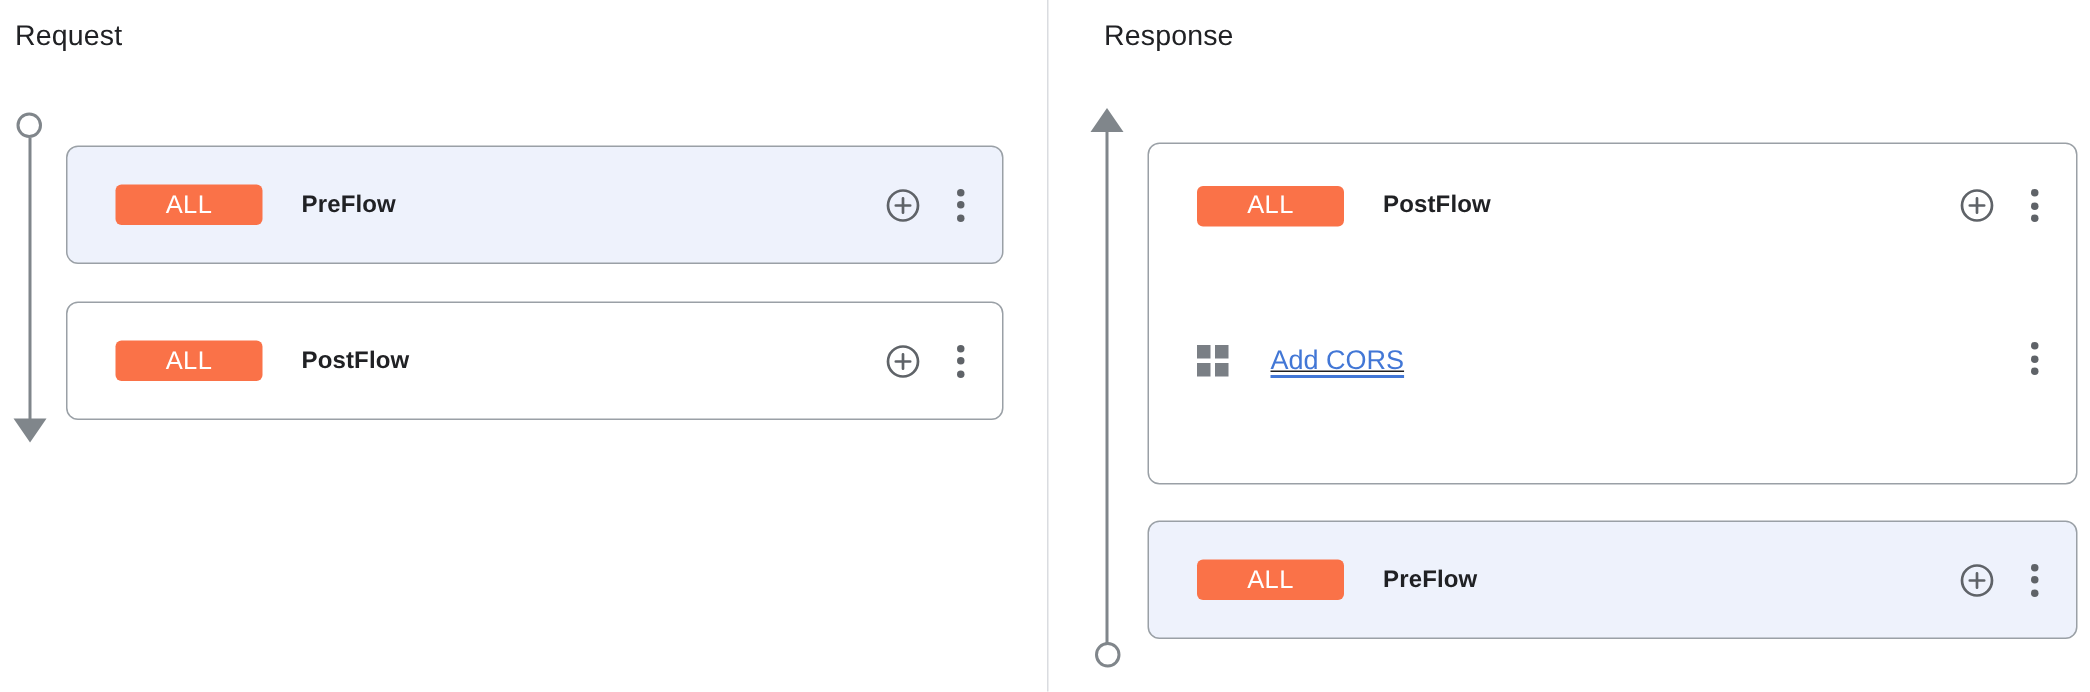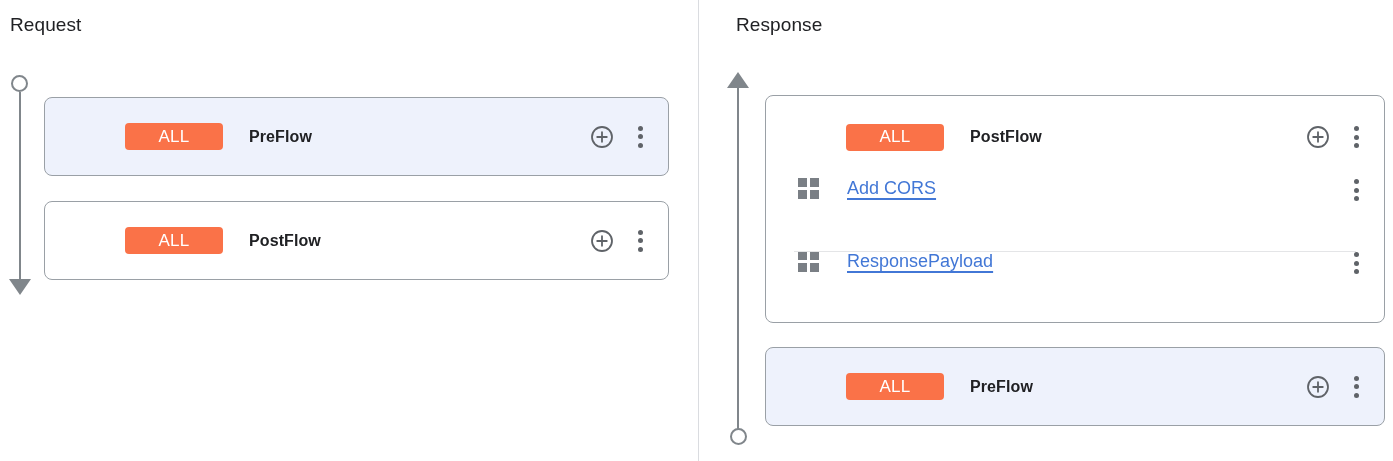--- a/index.html
+++ b/index.html
@@ -103,21 +103,20 @@
   #res-card-preflow  { left: 765px; top: 347px; width: 620px; height: 79px; }
 
   
   .flow-row {
     position: relative;
     display: flex;
     align-items: center;
     height: 77px;
     padding: 0 18px 0 32px;
     box-sizing: border-box;
-    margin-left: 48px;
   }
   #res-card-group .flow-row { height: 82px; }
 
   .badge {
     display: inline-flex;
     align-items: center;
     justify-content: center;
     width: 98px;
     height: 27px;
     border-radius: 4px;
@@ -166,24 +165,25 @@
     width: 5px;
     height: 5px;
     border-radius: 50%;
     background: #5f6368;
   }
 
   
   .policy-row {
     position: relative;
     display: flex;
-    align-items: flex-start;
+    align-items: flex-end;
     height: 73px;
     padding: 0 18px 0 32px;
     box-sizing: border-box;
+    text-decoration: underline;
   }
   .policy-row + .policy-row::before {
     content: "";
     position: absolute;
     left: 28px;
     right: 28px;
     top: 0;
     height: 1px;
     background: #e4e5e7;
   }
@@ -311,36 +311,20 @@
     <span class="policy-link">Add CORS</span>
     <span class="row-actions">
       <span class="icon-kebab">
         <i></i>
           <i></i>
           <i></i>
       </span>
     </span>
   </div>
 
-  <div class="policy-row">
-    <span class="icon-drag">
-      <i></i>
-        <i></i>
-        <i></i>
-        <i></i>
-    </span>
-    <span class="policy-link">ResponsePayload</span>
-    <span class="row-actions">
-      <span class="icon-kebab">
-        <i></i>
-          <i></i>
-          <i></i>
-      </span>
-    </span>
-  </div>
 </div>
 
 <div class="card selected" id="res-card-preflow">
   <div class="flow-row">
     <span class="badge">ALL</span>
     <span class="flow-name">PreFlow</span>
     <span class="row-actions">
       <span class="icon-plus">
         <svg width="24" height="24" viewBox="0 0 24 24" aria-hidden="true">
           <circle cx="12" cy="12" r="10" fill="none" stroke="#5f6368" stroke-width="1.8"></circle>

